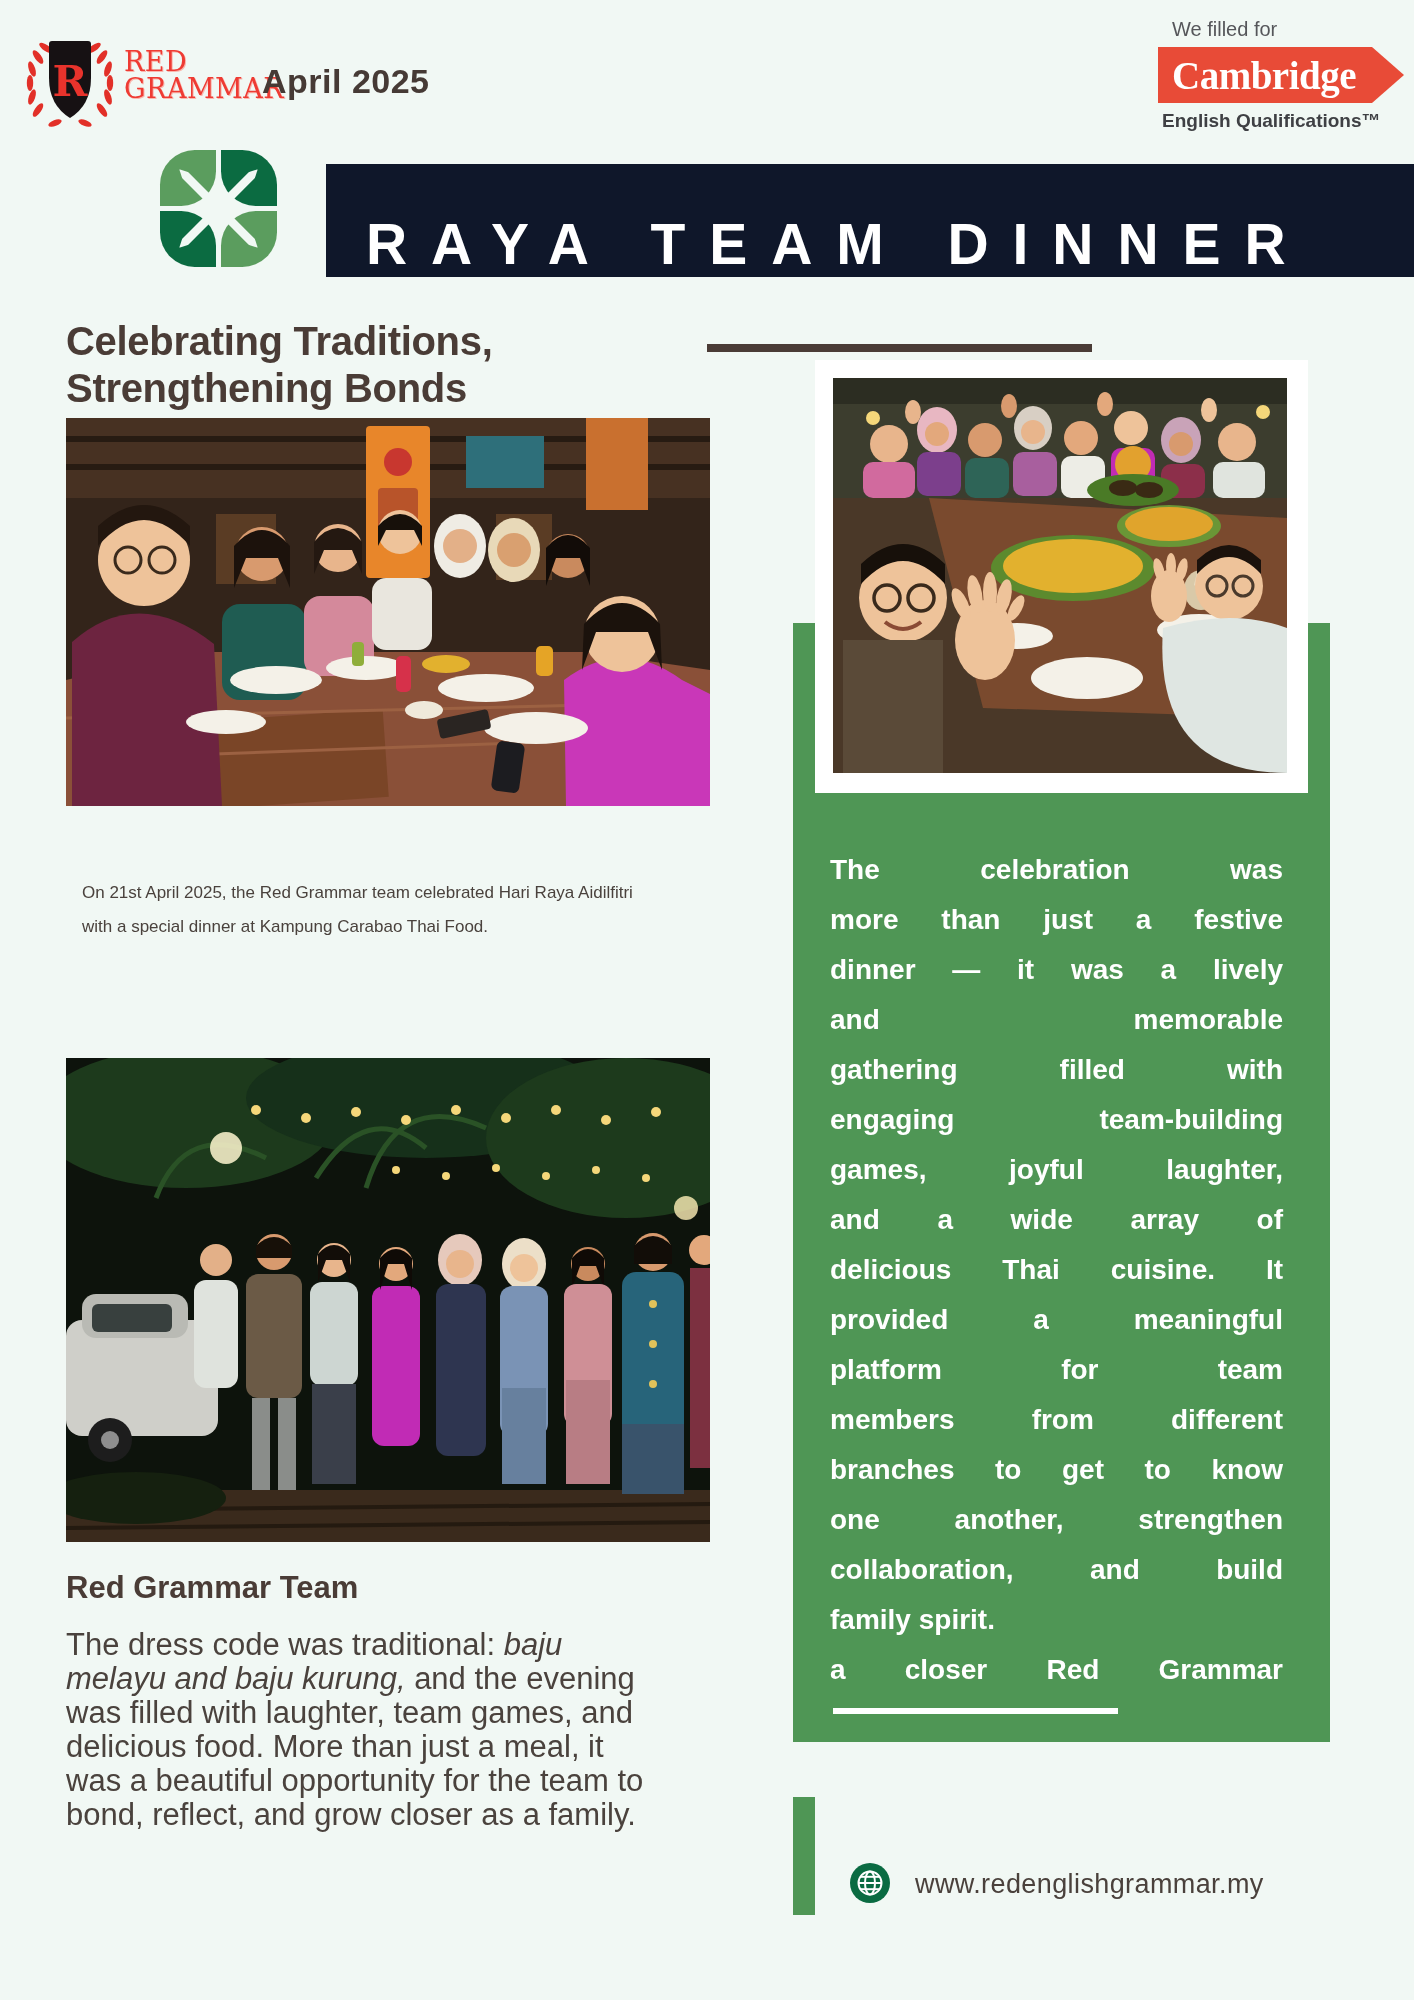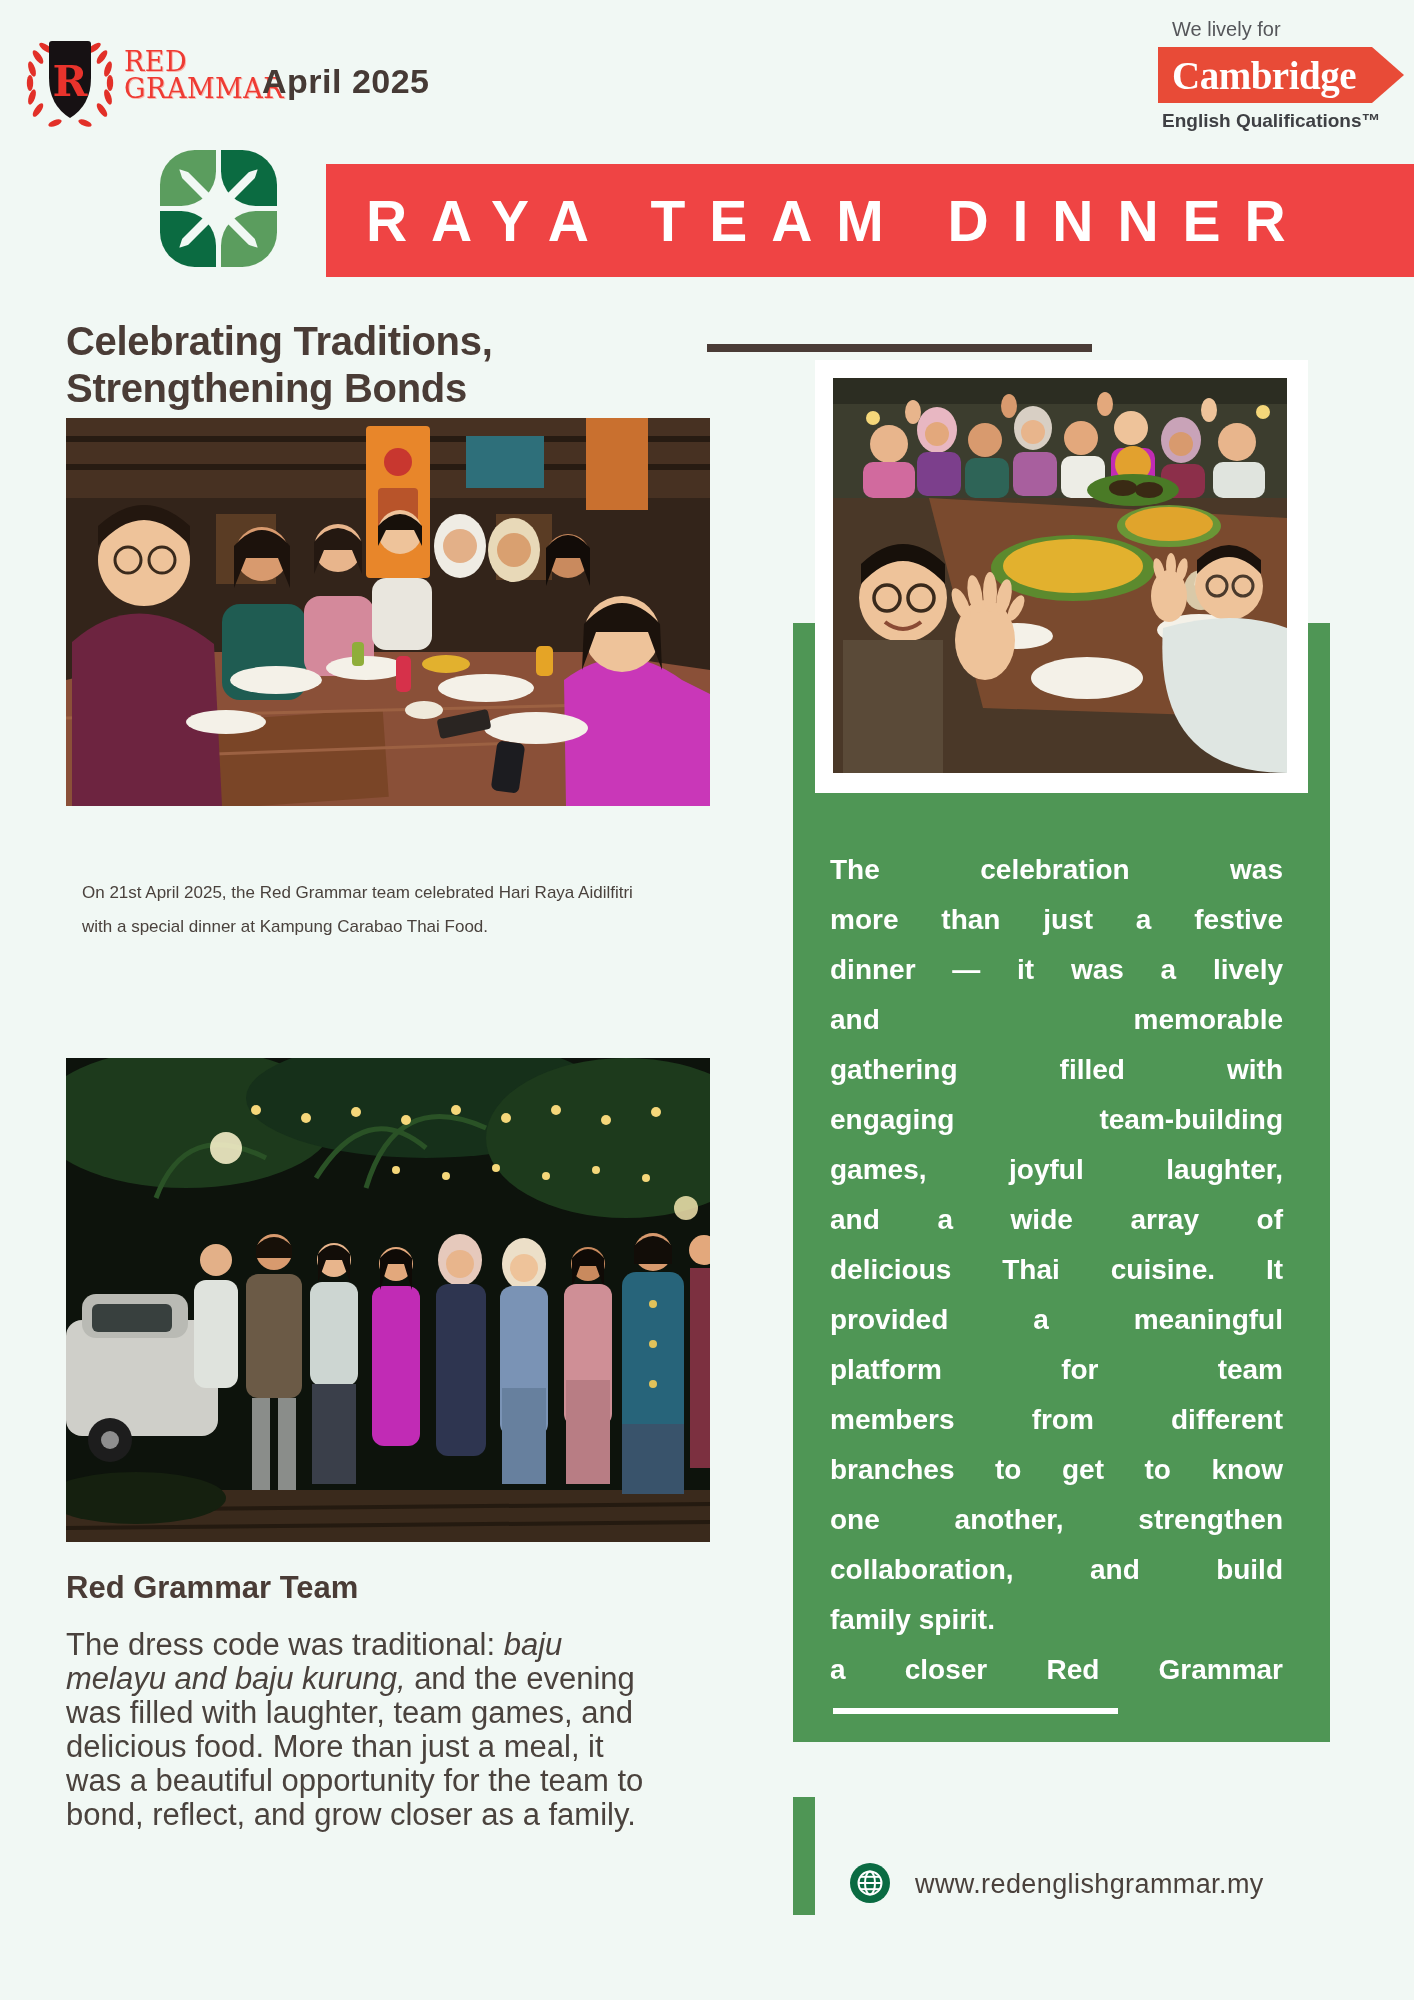--- a/index.html
+++ b/index.html
@@ -17,22 +17,22 @@
   
   .cam-tagline{left:1172px;top:18px;font-size:20px;color:#55565a;}
   .cam-banner{left:1158px;top:47px;width:246px;height:56px;background:#e84b37;
               clip-path:polygon(0 0,87% 0,100% 50%,87% 100%,0 100%);
               display:flex;align-items:center;}
   .cam-word{font-family:"Liberation Serif",serif;font-weight:bold;color:#ffffff;
             font-size:39px;padding-left:14px;letter-spacing:-.5px;}
   .cam-sub{left:1162px;top:110px;font-size:19px;font-weight:bold;color:#3f4044;}
 
   
-  .banner{left:326px;top:164px;width:1088px;height:113px;background:#ef4444;
-          display:flex;align-items:center;}
+  .banner{left:326px;top:164px;width:1088px;height:113px;background:#0f172a;
+          display:flex;align-items:flex-end;}
   .banner-title{color:#ffffff;font-size:57px;font-weight:bold;letter-spacing:.42em;
                 padding-left:40px;white-space:nowrap;}
 
   
   .leaf{left:160px;top:150px;width:117px;height:117px;}
   .petal{position:absolute;width:56px;height:56px;}
   .petal.tl{left:0;top:0;background:#5b9d5e;border-radius:62% 0 62% 0;}
   .petal.tr{left:61px;top:0;background:#0b6b41;border-radius:0 62% 0 62%;}
   .petal.bl{left:0;top:61px;background:#0b6b41;border-radius:0 62% 0 62%;}
   .petal.br{left:61px;top:61px;background:#5b9d5e;border-radius:62% 0 62% 0;}
@@ -92,21 +92,21 @@
     </g>
     <path d="M30 3 L66 3 Q69 3 69 6 L69 40 Q69 67 48 80 Q27 67 27 40 L27 6 Q27 3 30 3 Z" fill="#161113"></path>
     <text x="48" y="58" text-anchor="middle" font-family="DejaVu Serif, serif" font-weight="bold" font-size="42" fill="#e8332c">R</text>
   </svg>
   <div class="abs brand-name">
     <div>RED</div>
     <div>GRAMMAR</div>
   </div>
   <div class="abs issue-date">April 2025</div>
 
-  <div class="abs cam-tagline">We lively for</div>
+  <div class="abs cam-tagline">We filled for</div>
   <div class="abs cam-banner">
     <span class="cam-word">Cambridge</span>
   </div>
   <div class="abs cam-sub">English Qualifications™</div>
 
   <div class="abs leaf">
     <div class="petal tl"></div>
     <div class="petal tr"></div>
     <div class="petal bl"></div>
     <div class="petal br"></div>

